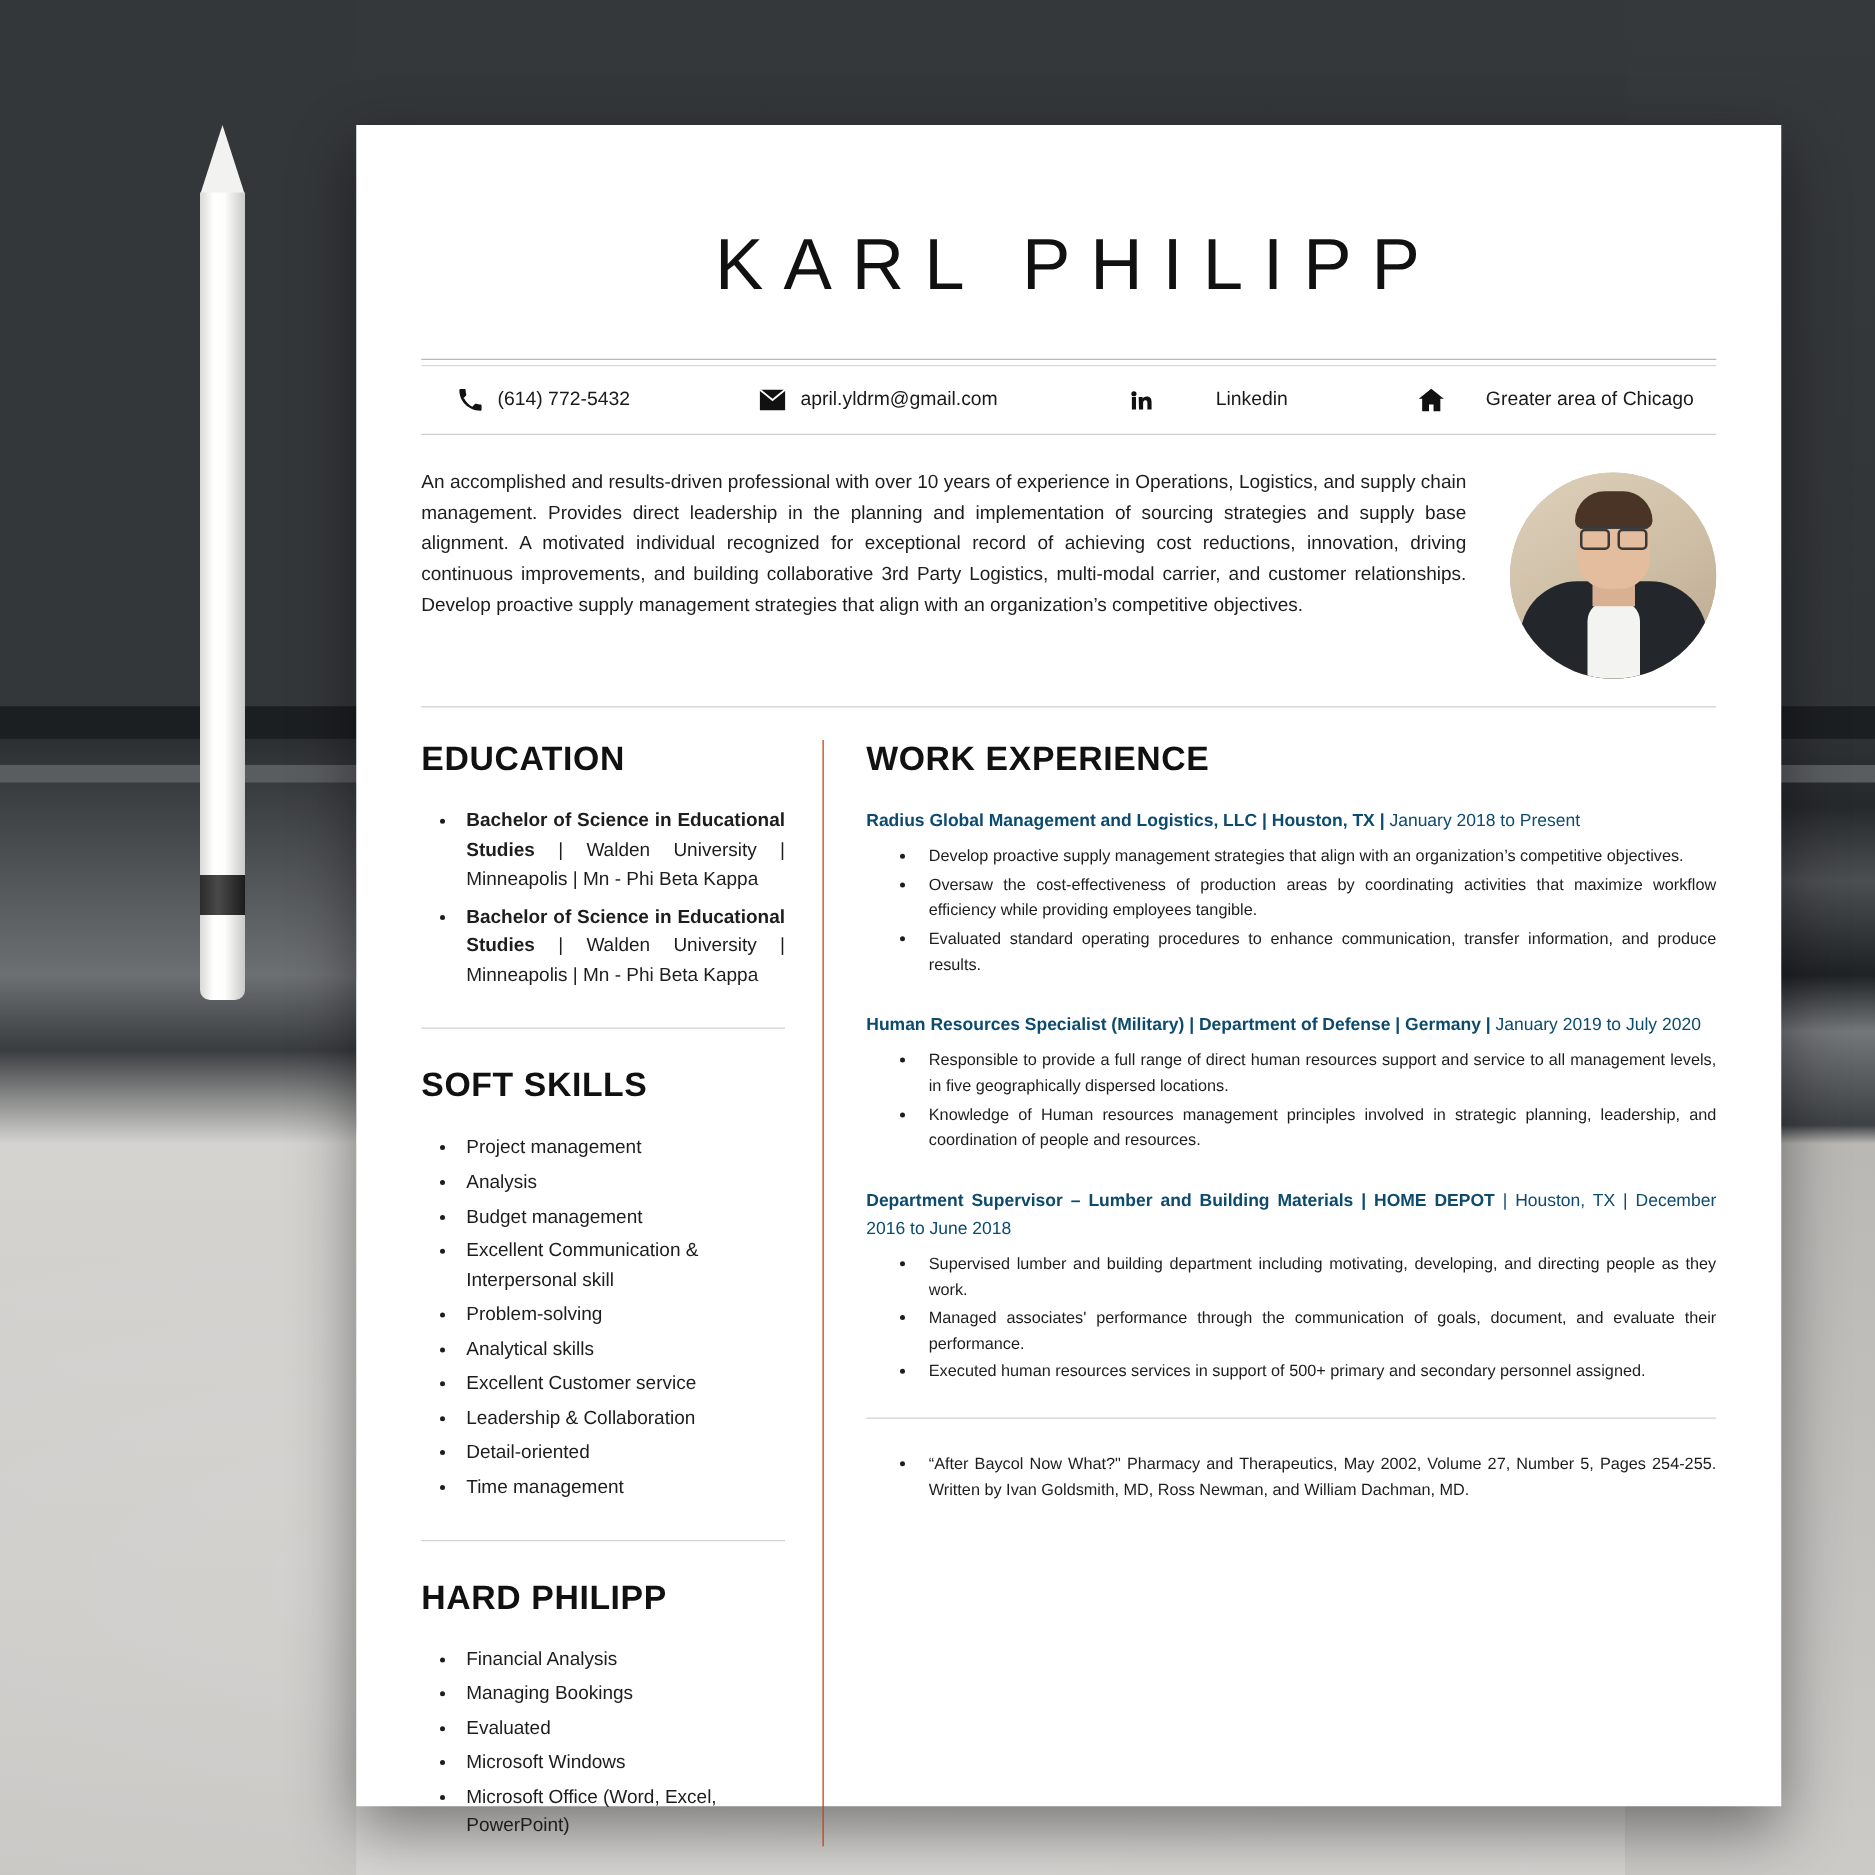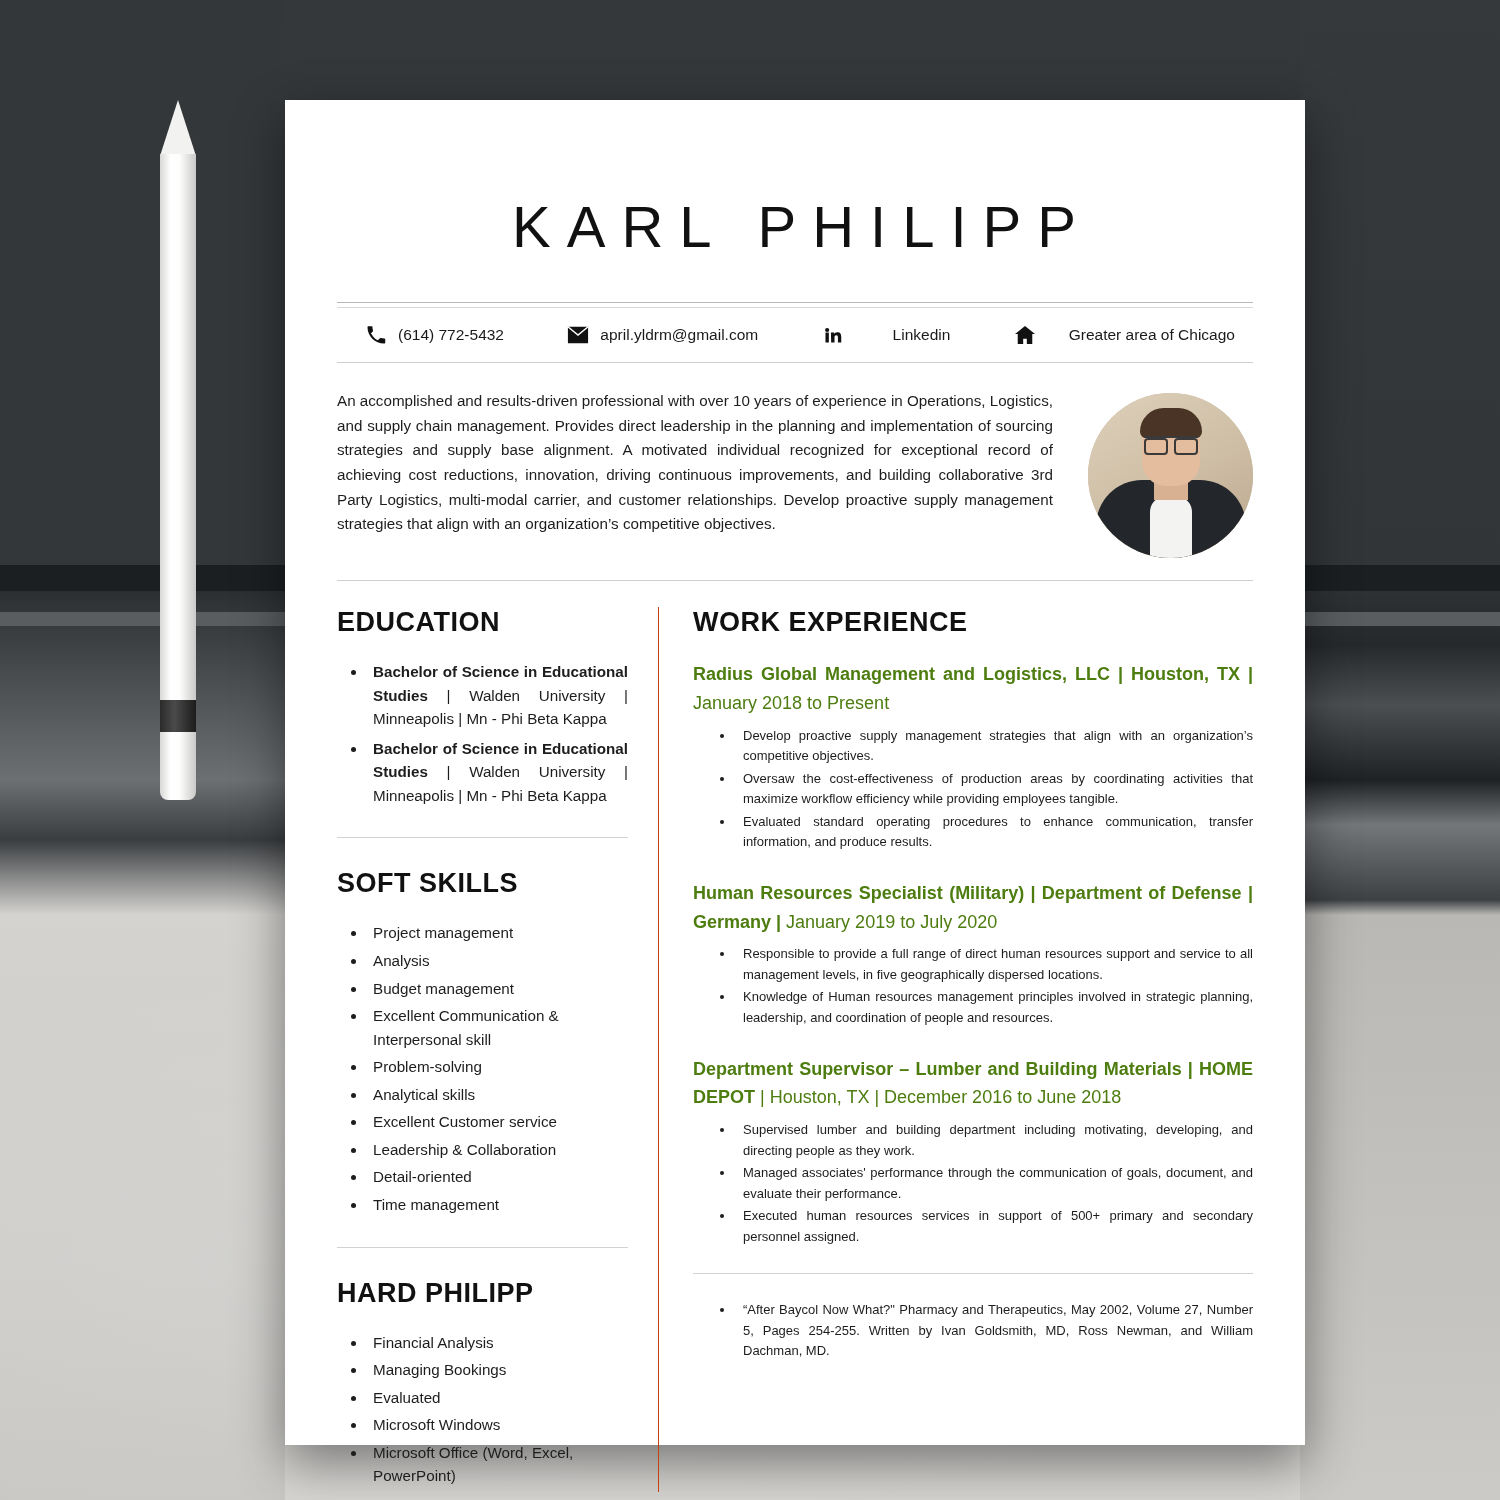--- a/index.html
+++ b/index.html
@@ -75,26 +75,26 @@
     top: 600px; left: 0;
     width: 36px; height: 32px;
     background: linear-gradient(90deg,#2b2b2b 0%, #4a4a4a 40%, #1c1c1c 100%);
   }
 
   
   .page {
     position: absolute;
     left: 285px;
     top: 100px;
-    width: 1020px;
+    width: 1140px;
     height: 1345px;
     background: #ffffff;
     box-shadow: 0 18px 48px rgba(0,0,0,0.45);
     box-sizing: border-box;
-    padding: 15px 52px;
+    padding: 0 52px;
   }
 
   .name {
     text-align: center;
     font-size: 58px;
     letter-spacing: 16px;
     font-weight: 400;
     color: #111;
     margin: 78px 0 0 0;
     padding-left: 14px;
@@ -265,23 +265,23 @@
   ul.edu > li {
     text-align: justify;
     margin-bottom: 6px;
   }
   ul.edu b { font-weight: bold; }
 
   .job {
     margin-bottom: 6px;
   }
   .job-head {
-    font-size: 18px;
+    font-size: 14px;
     line-height: 1.6;
-    color: #4d7c0f;
+    color: #0c4a6e;
     text-align: justify;
     margin-bottom: 8px;
   }
   .job-head b { font-weight: bold; }
   ul.job-bullets {
     margin: 0 0 26px 0;
     padding-left: 42px;
     list-style: disc;
   }
   ul.job-bullets > li {

